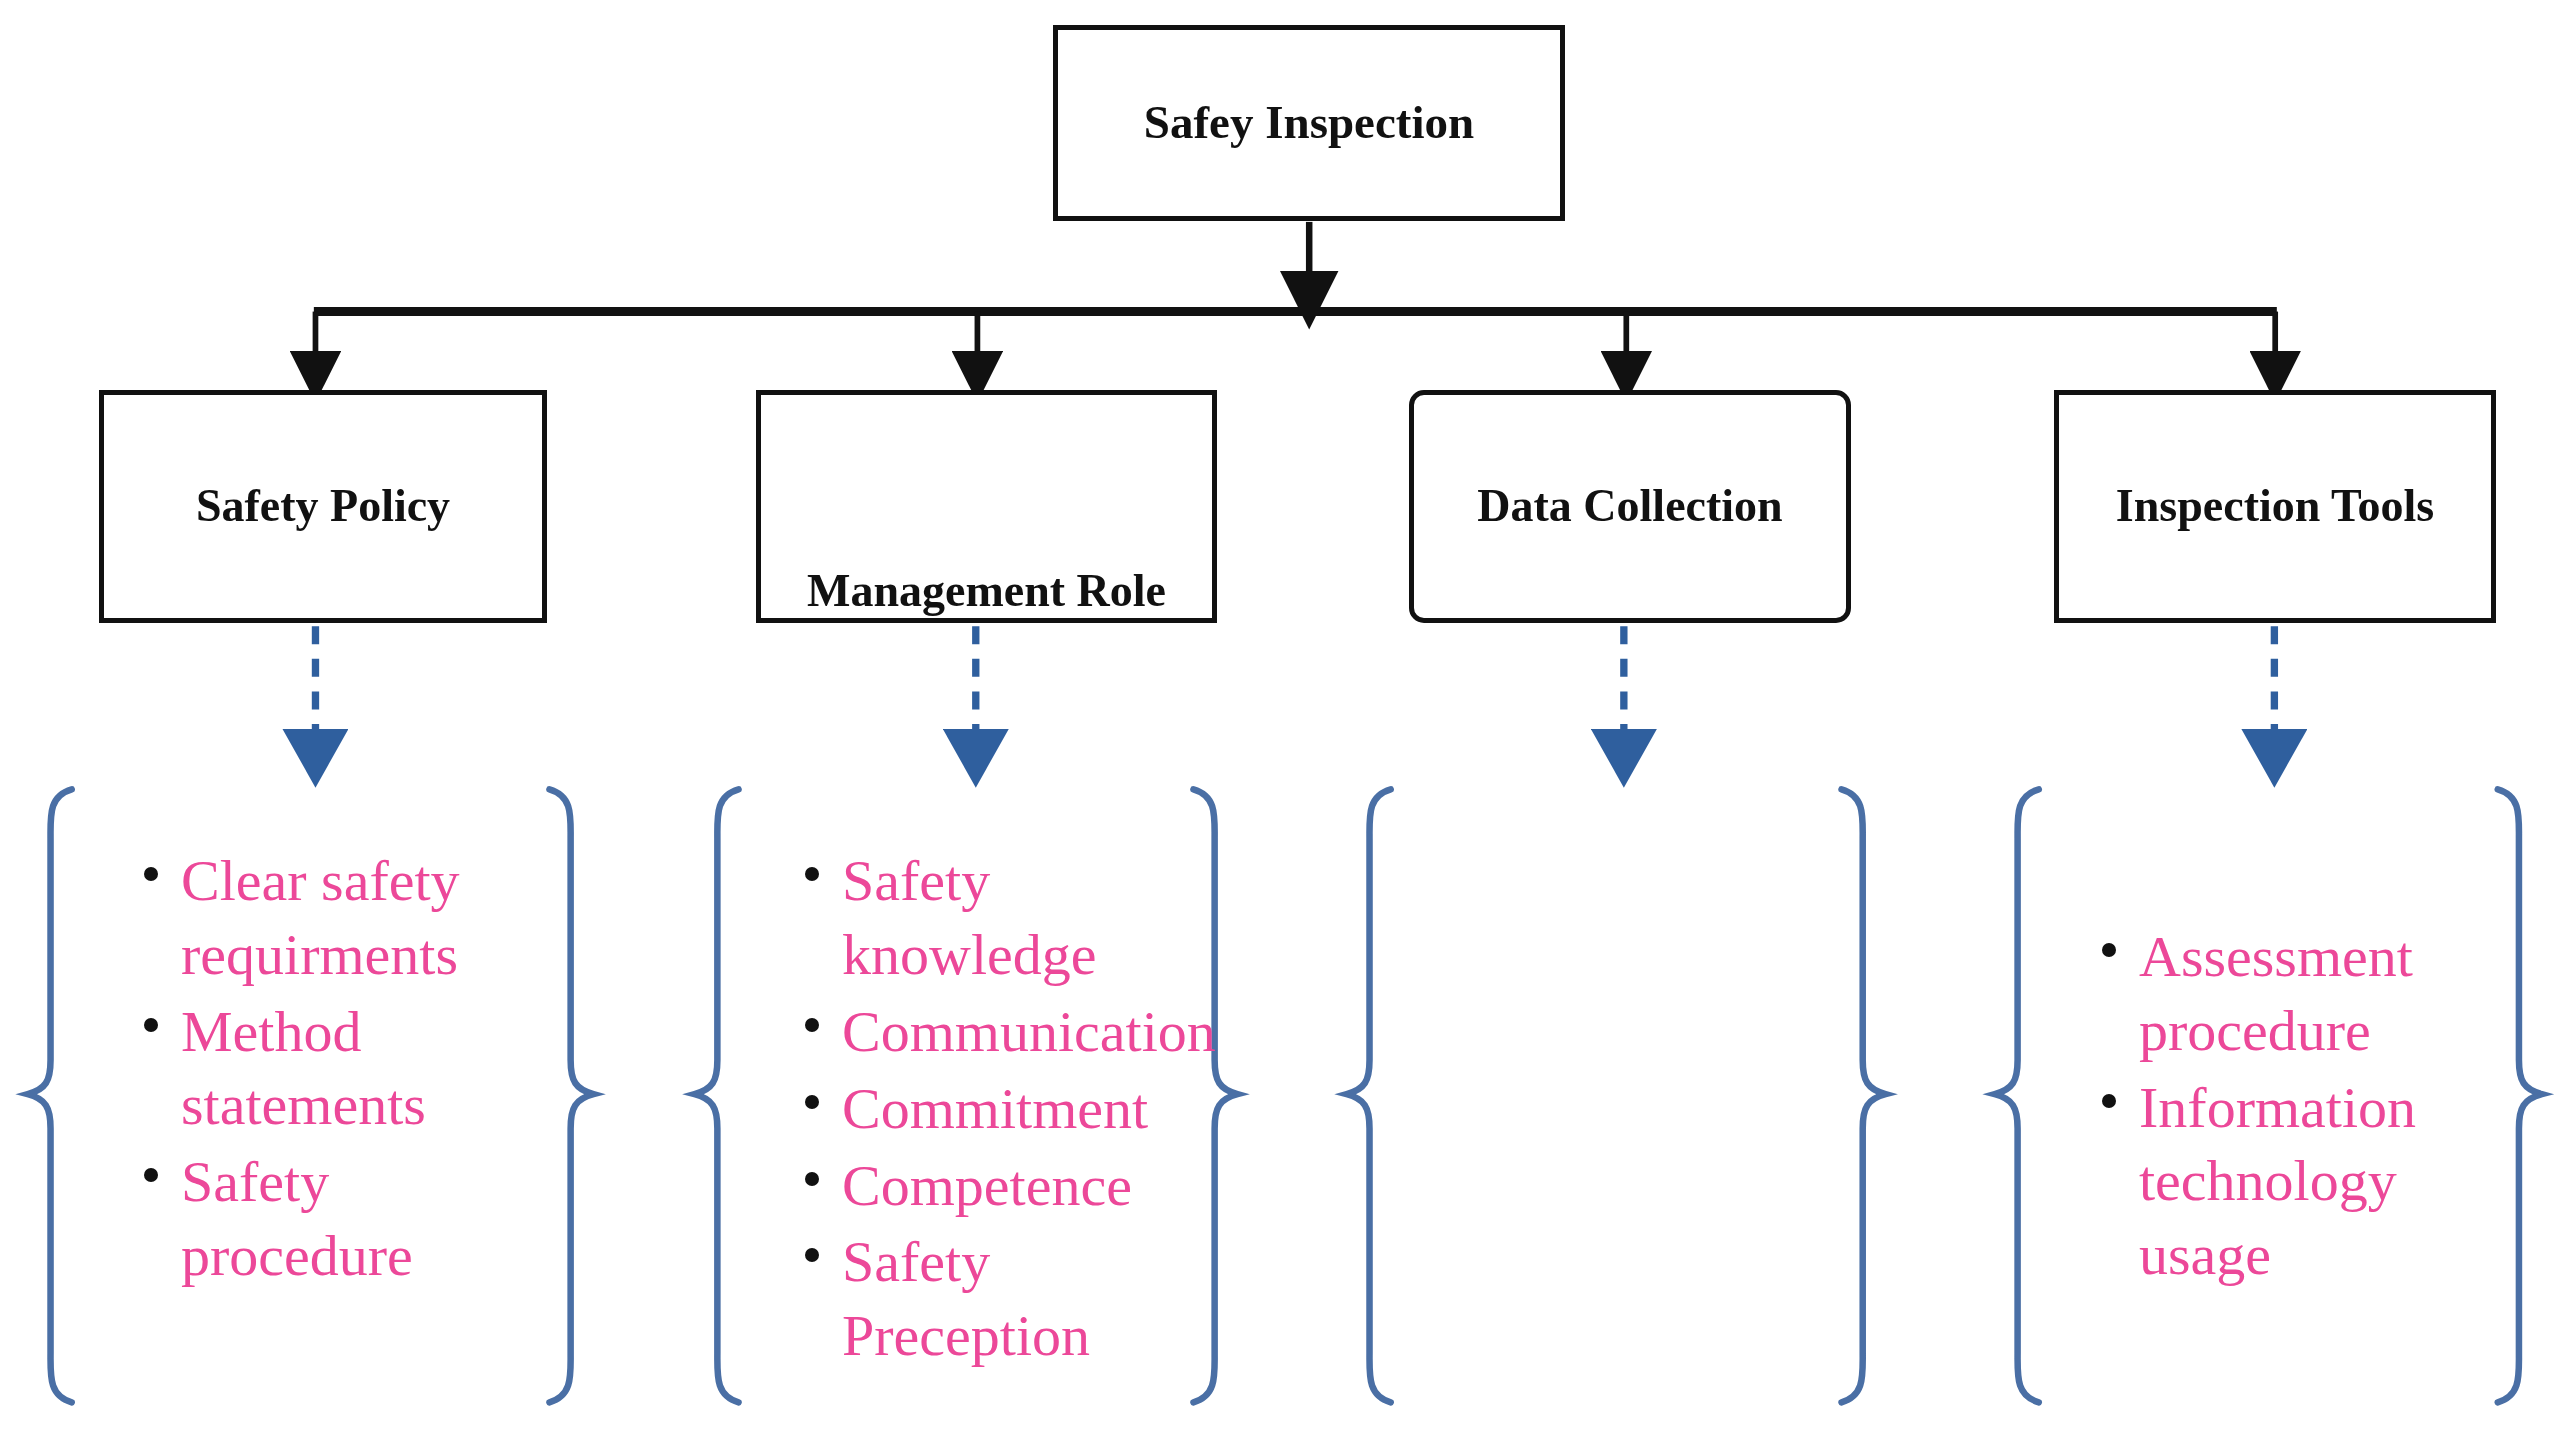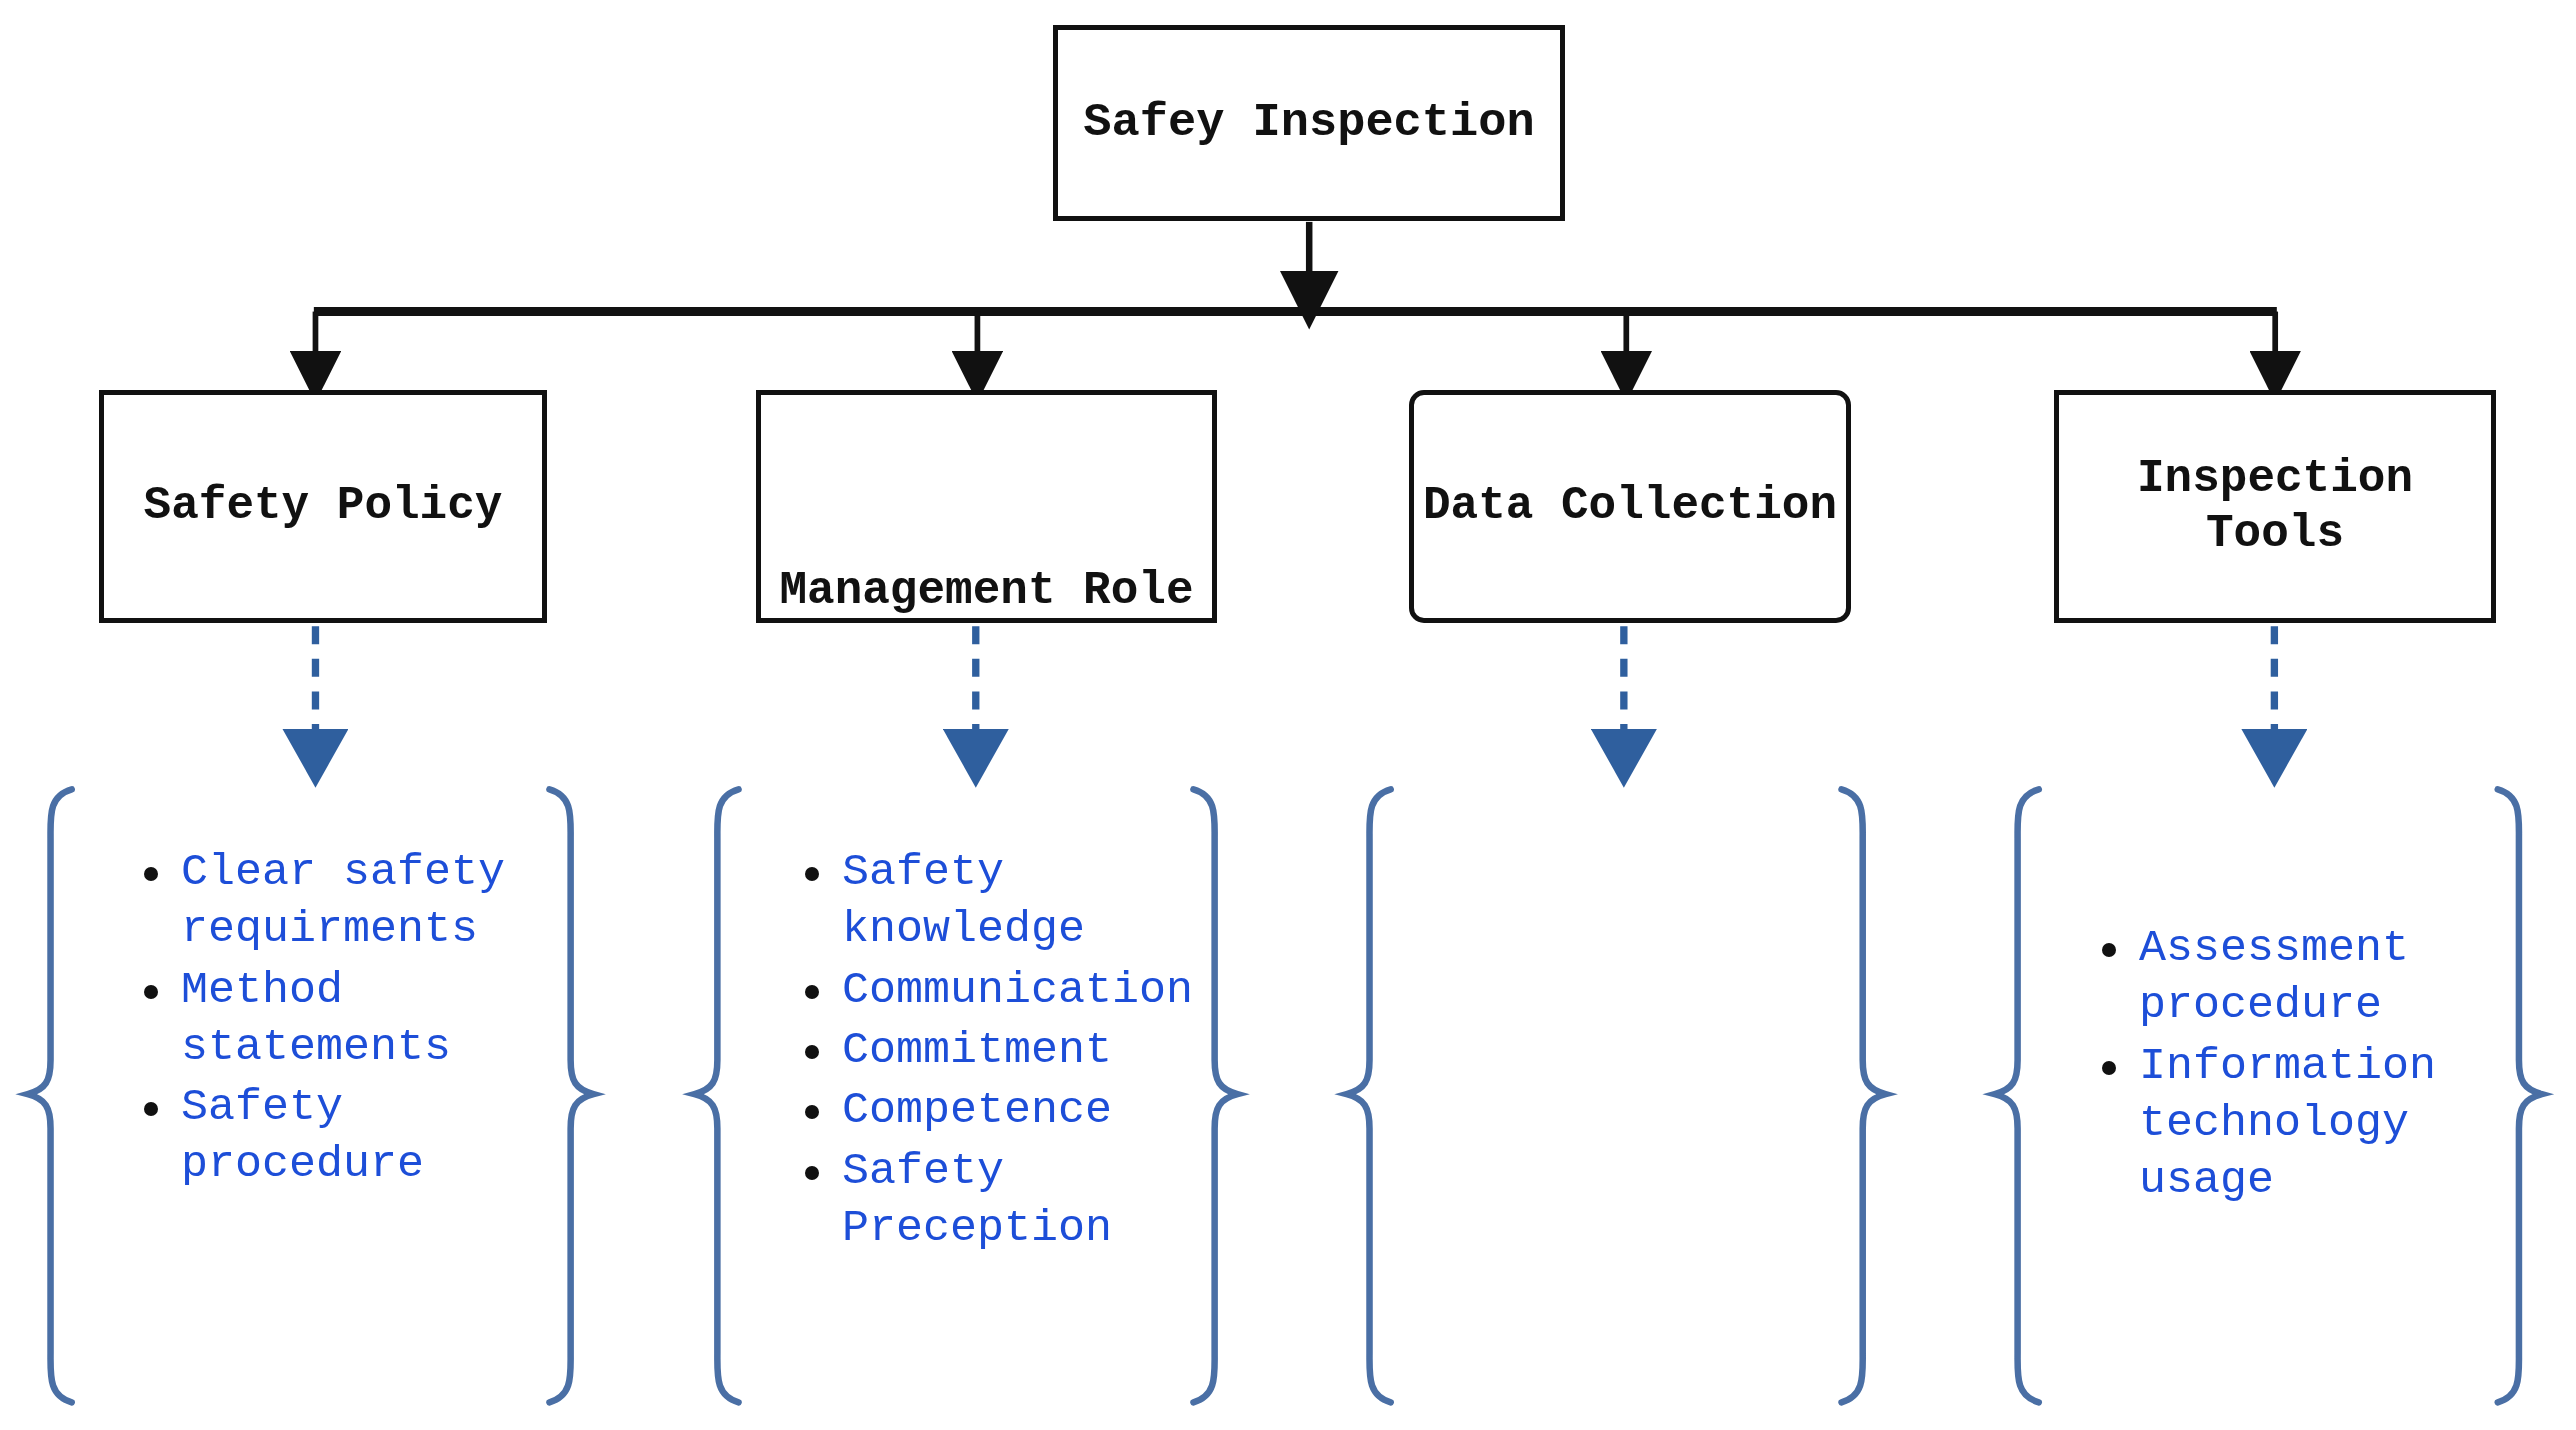--- a/index.html
+++ b/index.html
@@ -5,21 +5,21 @@
   html, body {
     margin: 0;
     padding: 0;
     background: #ffffff;
   }
   #stage {
     position: relative;
     width: 2576px;
     height: 1431px;
     background: #ffffff;
-    font-family: Liberation Mono, monospace;
+    font-family: Liberation Serif, serif;
     overflow: hidden;
   }
 
   
   .node-box {
     position: absolute;
     box-sizing: border-box;
     border: 5.7px solid #111111;
     background: #ffffff;
     display: flex;
@@ -62,23 +62,23 @@
     position: absolute;
     box-sizing: border-box;
   }
   .bullet-list {
     margin: 0;
     padding: 0 0 0 59px;
     list-style: none;
   }
   .bullet-list li {
     position: relative;
-    font-size: 45px;
+    font-size: 58px;
     line-height: 1.27;
-    color: #1d4ed8;
+    color: #ec4899;
     margin-bottom: 3.3px;
   }
   .bullet-list li::before {
     content: "";
     position: absolute;
     left: -37px;
     top: 23px;
     width: 14px;
     height: 14px;
     border-radius: 50%;

